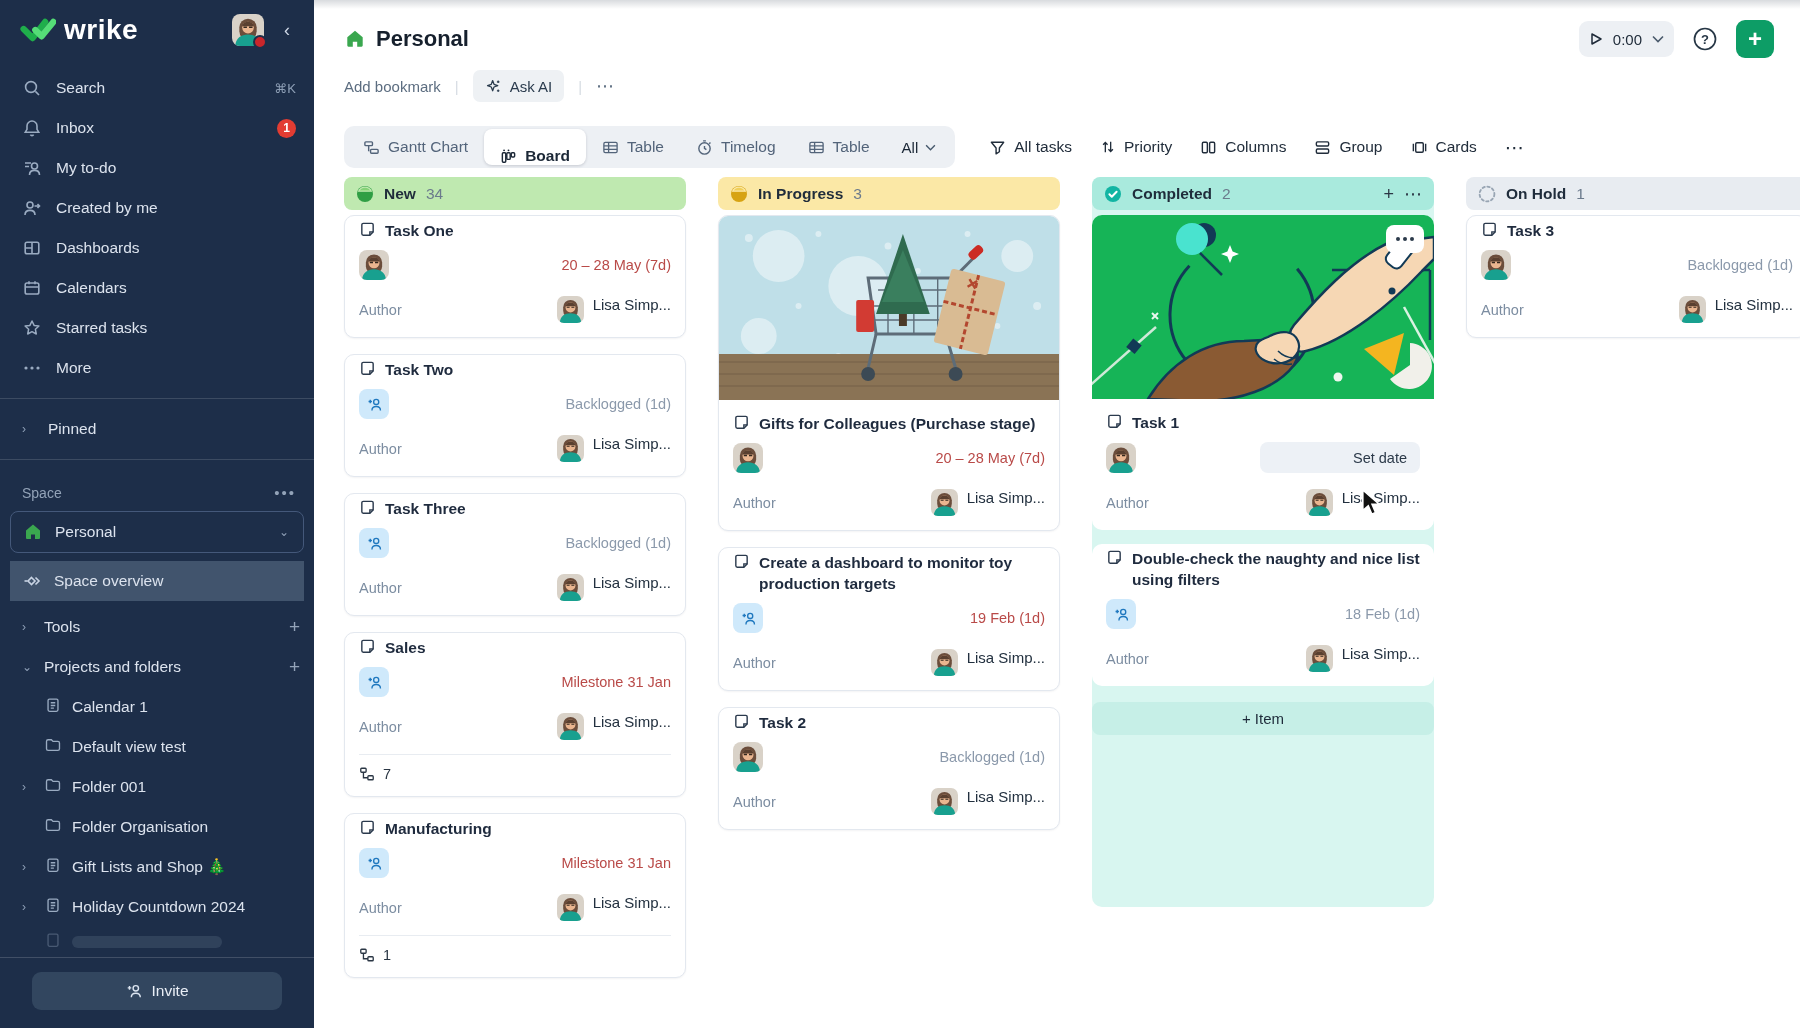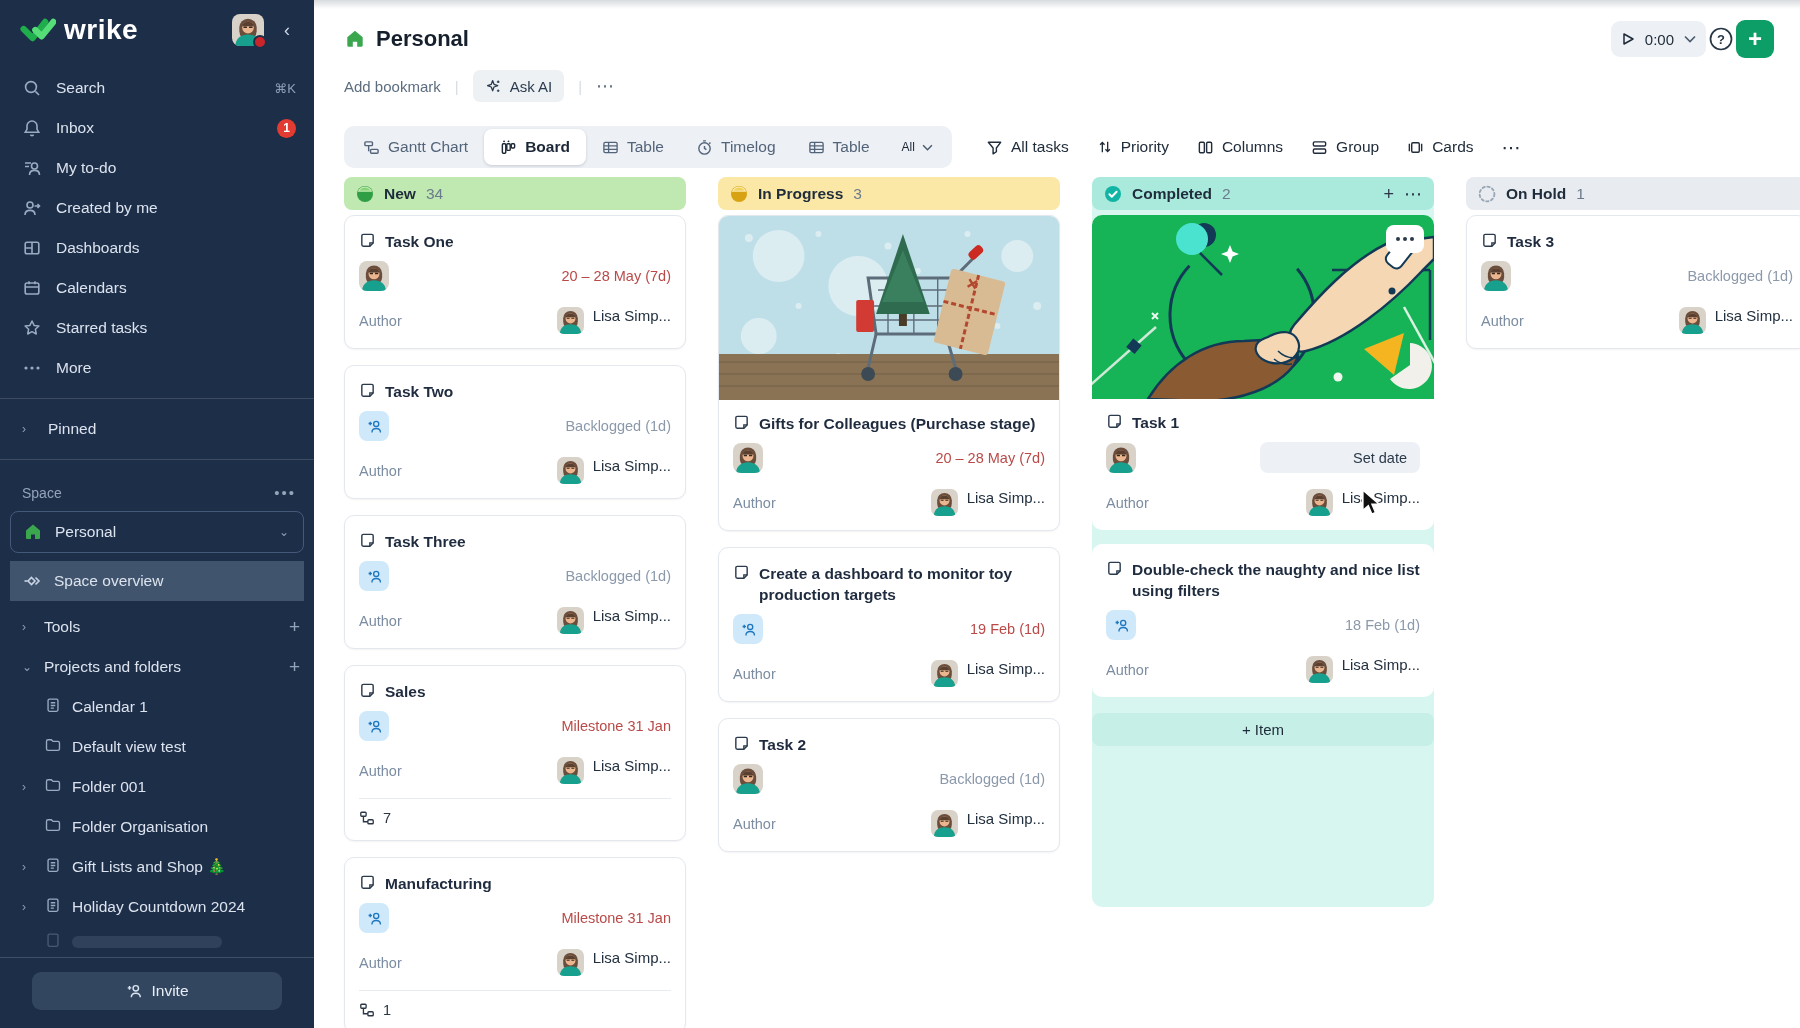--- a/index.html
+++ b/index.html
@@ -37,56 +37,56 @@
   .shimmer { height:12px; width:150px; border-radius:6px; background:#55677f; }
   .sb-foot { position:absolute; left:0; right:0; bottom:0; background:#1d2e49; border-top:1px solid rgba(255,255,255,.16); padding:14px 32px 18px 32px; }
   .invite-btn { height:38px; background:#32465f; border-radius:9px; color:#e9eef6; display:flex; align-items:center; justify-content:center; gap:8px; font-size:15.5px; cursor:pointer; }
 
   
   .main { position:absolute; left:314px; top:0; right:0; bottom:0; background:#fff; overflow:hidden; }
   .top-shade { position:absolute; top:0; left:0; right:0; height:9px; background:linear-gradient(#cfd2d6, rgba(255,255,255,0)); opacity:.8; pointer-events:none; }
   .m-head { display:flex; align-items:center; padding:20px 26px 0 30px; }
   .title-wrap { display:flex; align-items:center; gap:10px; flex:1; }
   .page-title { font-size:22px; font-weight:700; color:#16202d; }
-  .head-right { display:flex; align-items:center; }
+  .head-right { display:flex; align-items:center; gap:16px; }
   .timer-pill { display:flex; align-items:center; background:#edf0f4; border-radius:9px; height:36px; padding:0 10px; gap:10px; cursor:pointer; }
   .timer-text { font-size:15px; color:#1e2a38; }
   .help-btn { width:30px; height:30px; display:flex; align-items:center; justify-content:center; cursor:pointer; }
   .add-btn { width:38px; height:38px; border-radius:9px; background:#0d9d66; color:#fff; display:flex; align-items:center; justify-content:center; font-size:24px; font-weight:700; cursor:pointer; }
 
   .sub-links { display:flex; align-items:center; gap:14px; padding:12px 0 0 30px; font-size:15px; color:#5c6d80; }
   .sub-links .sep { color:#d6dce3; }
   .askai-pill { display:flex; align-items:center; gap:8px; background:#eef1f4; border-radius:7px; height:32px; padding:0 12px; color:#2a3b4d; cursor:pointer; }
   .link { cursor:pointer; }
 
   .view-toolbar { display:flex; align-items:center; margin:24px 0 0 30px; gap:34px; }
   .tabs-pill { display:flex; align-items:center; background:#edf0f4; border-radius:10px; padding:3px; height:42px; }
   .tab { display:flex; align-items:center; gap:8px; padding:0 16px; height:36px; font-size:15.5px; color:#53647a; border-radius:8px; cursor:pointer; white-space:nowrap; }
-  .tab.active { background:#fff; color:#1b2736; font-weight:700; box-shadow:0 1px 3px rgba(20,30,50,.18); }
-  .scope { display:flex; align-items:center; gap:7px; padding:0 16px; font-size:12px; color:#1b2736; cursor:pointer; }
+  .tab.active { background:#fff; color:#1b2736; font-weight:700; box-shadow:0 1px 3px rgba(20,30,50,.18);align-items:flex-end; }
+  .scope { display:flex; align-items:center; gap:7px; padding:0 16px; font-size:15px; color:#1b2736; cursor:pointer; }
   .tb-actions { display:flex; align-items:center; gap:28px; font-size:15.5px; color:#212d3b; }
   .tb-act { display:flex; align-items:center; gap:8px; cursor:pointer; white-space:nowrap; }
 
   
   .board { position:absolute; left:0; right:0; top:177px; bottom:0; padding-left:30px; display:flex; gap:32px; overflow:hidden; }
   .col { width:342px; flex:0 0 342px; }
   .col-head { height:33px; border-radius:8px; display:flex; align-items:center; gap:10px; padding:0 12px; font-size:15.5px; }
   .col-head .cname { font-weight:700; color:#1f2c3b; }
   .col-head .ccount { color:#6b7a8c; }
   .col-head .spring { flex:1; }
   .hd-ic { color:#2a3644; font-size:18px; cursor:pointer; line-height:1; }
   .hd-new { background:#bfe9b0; }
   .hd-prog { background:#fbe8a6; }
   .hd-done { background:#a9eadd; }
   .hd-hold { background:#e8ecf1; }
   .col-done-bg { background:#d8f6f0; border-radius:10px; height:730px; }
   .cards { display:flex; flex-direction:column; gap:16px; margin-top:5px; }
   .cards-tight { gap:6px; margin-top:5px; }
 
-  .card { background:#fff; border:1px solid #e3e8ef; border-radius:10px; padding:15px 14px 14px 14px; box-shadow:0 1px 2px rgba(16,24,40,.05); }
+  .card { background:#fff; border:1px solid #e3e8ef; border-radius:10px; padding:4px 14px 14px 14px; box-shadow:0 1px 2px rgba(16,24,40,.05); }
   .card.noborder { border:none; box-shadow:none; }
   .card.nopad { padding:0; overflow:hidden; }
   .card .inner-pad { padding:13px 14px 14px 14px; }
   .c-title { display:flex; gap:9px; font-size:15.5px; font-weight:600; color:#1f2b3e; line-height:21px; }
   .c-title .ti { flex:0 0 17px; margin-top:1px; }
   .meta-row { display:flex; justify-content:space-between; align-items:center; margin-top:9px; min-height:30px; }
   .date-red { font-size:14.5px; color:#b94a48; }
   .date-gray { font-size:14.5px; color:#8b99ab; }
   .author-row { display:flex; justify-content:space-between; align-items:center; margin-top:16px; }
   .author-lbl { font-size:14.5px; color:#7c8da1; }

